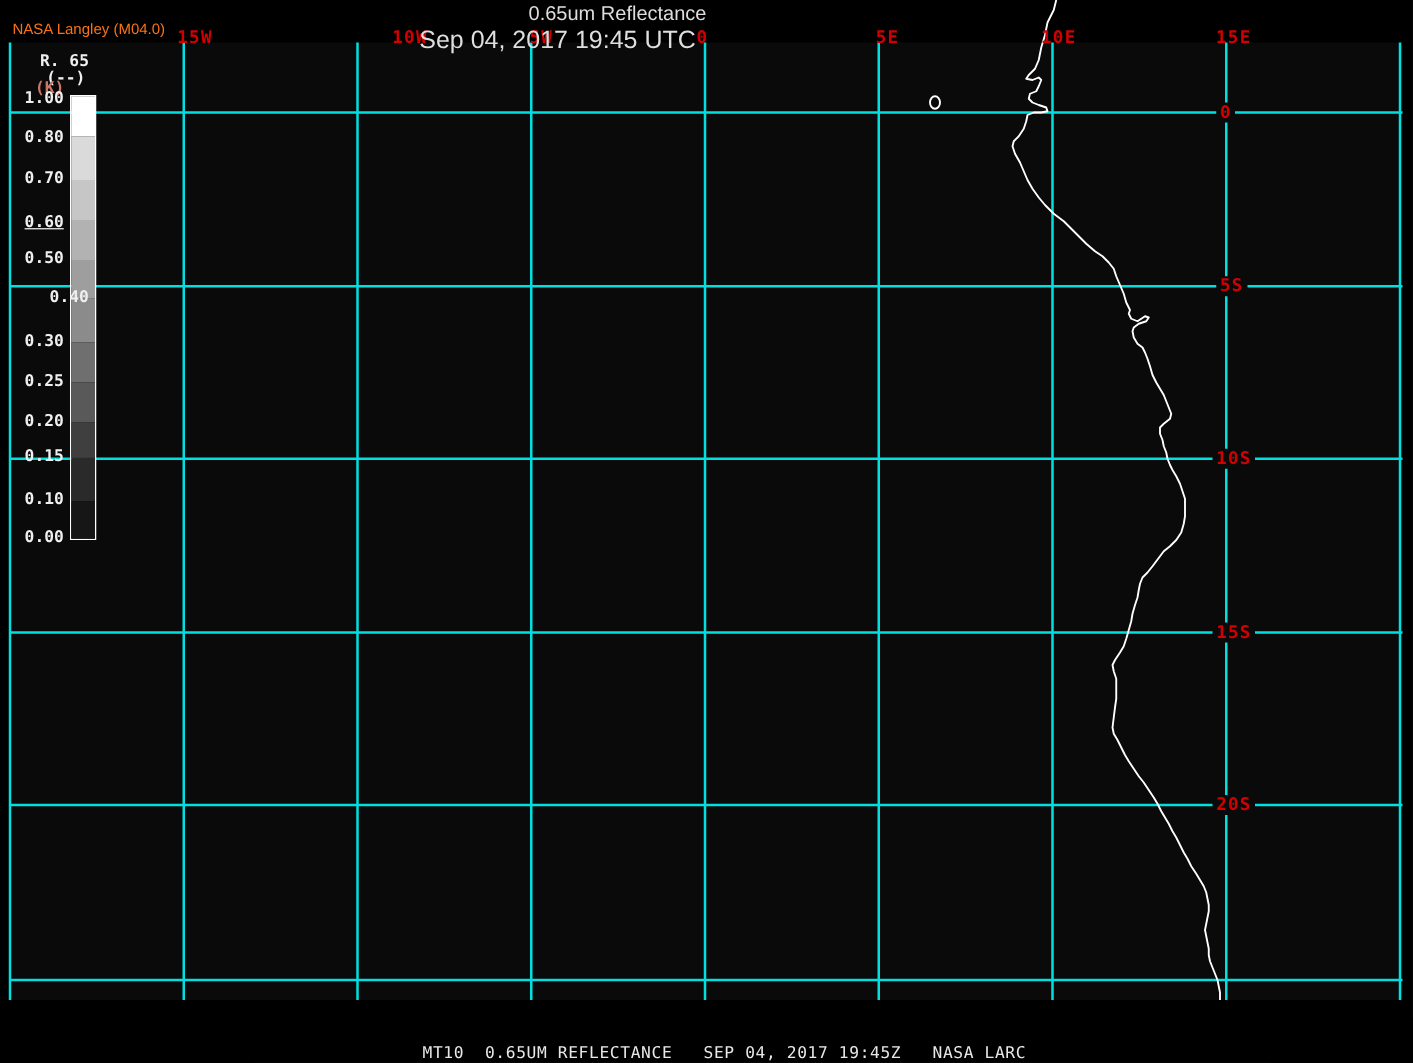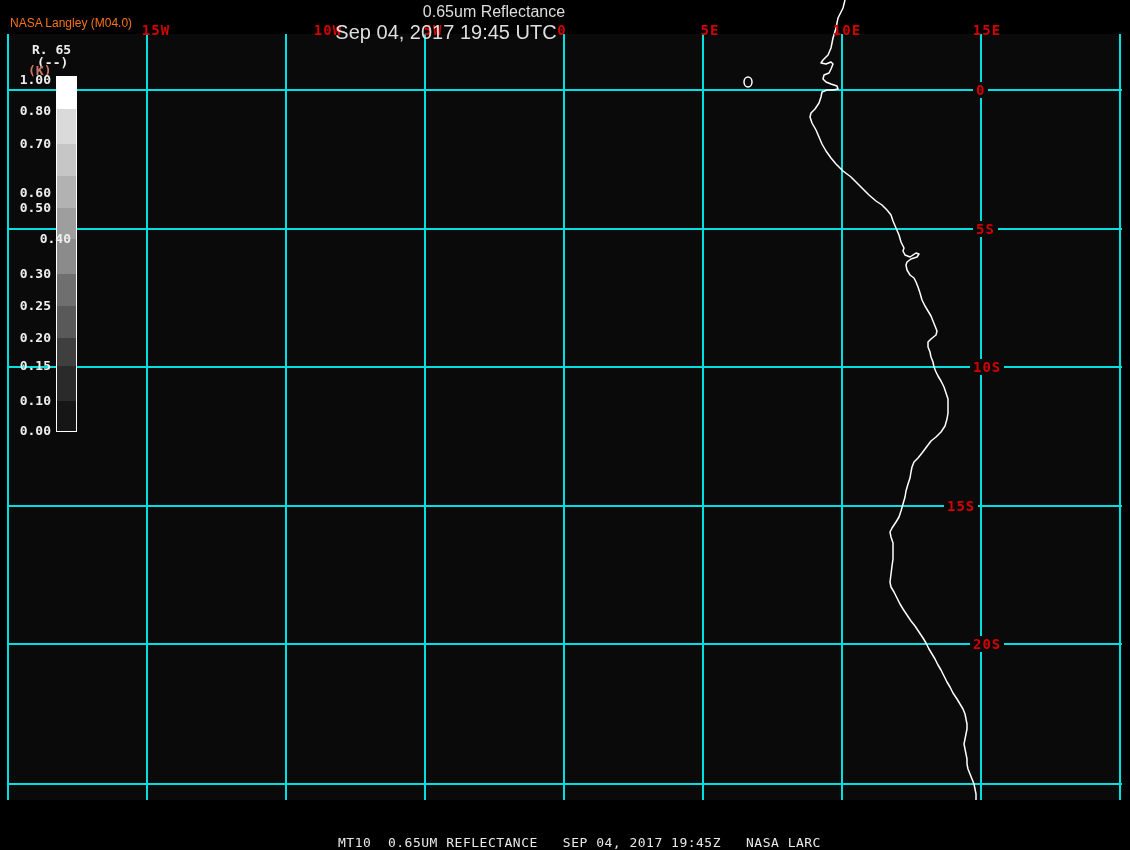--- a/index.html
+++ b/index.html
@@ -89,21 +89,21 @@
     <line x1="8" y1="644" x2="1122" y2="644" stroke="#00e0e0" stroke-width="2"></line>
     <line x1="8" y1="784" x2="1122" y2="784" stroke="#00e0e0" stroke-width="2"></line>
     <polyline points="845,0 843,8 838,18 836,28 833,38 831,48 828,55 823,60 821,63 826,64 831,62 833,64 831,69 829,73 824,75 823,79 826,82 831,84 837,86 838,89 833,90 827,90 822,92 821,97 819,103 815,109 811,113 810,117 812,123 816,130 819,137 822,144 826,151 831,158 836,164 843,171 851,177 857,183 863,189 869,195 876,201 882,205 887,210 891,215 893,221 896,228 899,235 901,242 904,248 903,251 905,255 910,257 916,253 919,254 917,257 911,259 907,262 906,265 907,270 910,275 914,278 916,282 918,287 920,293 922,300 925,306 928,311 931,316 933,321 935,326 937,331 936,335 931,339 928,342 928,347 930,352 931,357 933,362 934,367 936,372 938,376 941,381 944,387 946,393 948,399 948,406 948,413 947,419 945,426 941,432 936,437 931,441 928,445 925,449 922,453 918,458 914,462 912,467 911,472 910,478 908,484 906,491 905,497 903,504 901,511 899,517 896,522 892,528 890,532 891,537 893,543 893,551 893,559 892,566 891,574 890,582 891,587 894,592 897,598 900,604 903,609 907,615 911,621 915,626 919,632 923,638 926,643 929,649 932,654 935,659 938,665 941,670 944,676 947,682 950,687 953,693 957,699 960,704 963,709 965,714 966,719 967,724 967,729 966,734 965,739 964,744 965,749 966,754 967,759 967,764 968,769 970,774 972,779 974,784 975,789 976,794 976,800" fill="none" stroke="#ffffff" stroke-width="1.5" stroke-linejoin="round"></polyline>
     <ellipse cx="748" cy="82" rx="4" ry="5" fill="none" stroke="#ffffff" stroke-width="1.5"></ellipse>
   </svg>
 
 <div id="lat-labels">
     <div class="lat-label" style="left: 973px; top: 90px;">0</div>
     <div class="lat-label" style="left: 973px; top: 229px;">5S</div>
     <div class="lat-label" style="left: 970px; top: 367px;">10S</div>
-    <div class="lat-label" style="left: 944px; top: 506px;">15S</div>
+    <div class="lat-label" style="left: 970px; top: 506px;">15S</div>
     <div class="lat-label" style="left: 970px; top: 644px;">20S</div>
   </div>
 <div id="lon-labels">
     <div class="lon-label" style="left: 156px;">15W</div>
     <div class="lon-label" style="left: 298px; margin-left: 30px;">10W</div>
     <div class="lon-label" style="left: 433px; text-align: center;">5W</div>
     <div class="lon-label" style="left: 562px;">0</div>
     <div class="lon-label" style="left: 710px;">5E</div>
     <div class="lon-label" style="left: 847px;">10E</div>
     <div class="lon-label" style="left: 987px;">15E</div>
@@ -127,21 +127,21 @@
       <div class="cb-seg" style="top: 197px; height: 32px; background: rgb(111, 111, 111);"></div>
       <div class="cb-seg" style="top: 229px; height: 32px; background: rgb(89, 89, 89);"></div>
       <div class="cb-seg" style="top: 261px; height: 28px; background: rgb(63, 63, 63);"></div>
       <div class="cb-seg" style="top: 289px; height: 35px; background: rgb(42, 42, 42);"></div>
       <div class="cb-seg" style="top: 324px; height: 30px; background: rgb(22, 22, 22);"></div>
     </div>
   <div id="cb-ticks">
       <div class="cb-tick" style="top: 79px;">1.00</div>
       <div class="cb-tick" style="top: 110px;">0.80</div>
       <div class="cb-tick" style="top: 143px;">0.70</div>
-      <div class="cb-tick" style="top: 192px;">0.60</div>
+      <div class="cb-tick" style="top: 178px; text-decoration: underline;">0.60</div>
       <div class="cb-tick" style="top: 207px;">0.50</div>
       <div class="cb-tick" style="top: 238px; margin-left: 20px;">0.40</div>
       <div class="cb-tick" style="top: 273px;">0.30</div>
       <div class="cb-tick" style="top: 305px;">0.25</div>
       <div class="cb-tick" style="top: 337px;">0.20</div>
       <div class="cb-tick" style="top: 365px;">0.15</div>
       <div class="cb-tick" style="top: 400px;">0.10</div>
       <div class="cb-tick" style="top: 430px;">0.00</div>
     </div>
 </div>

